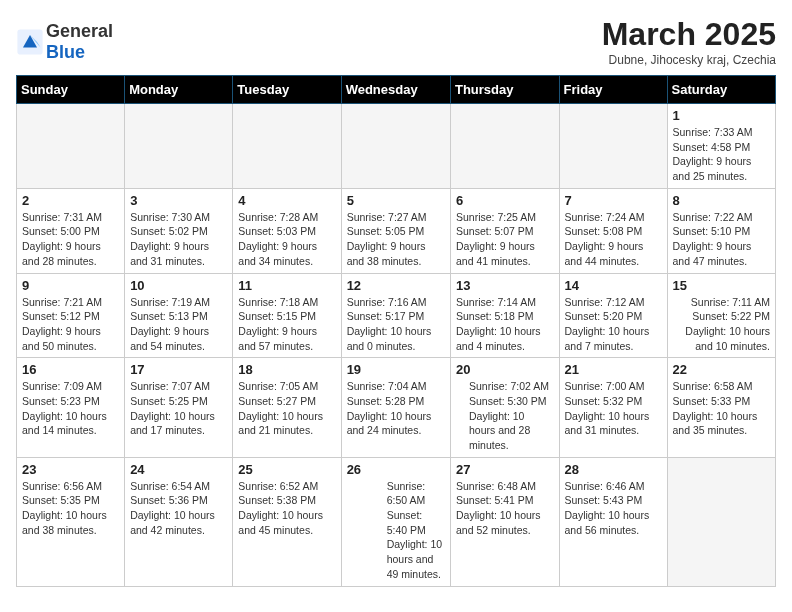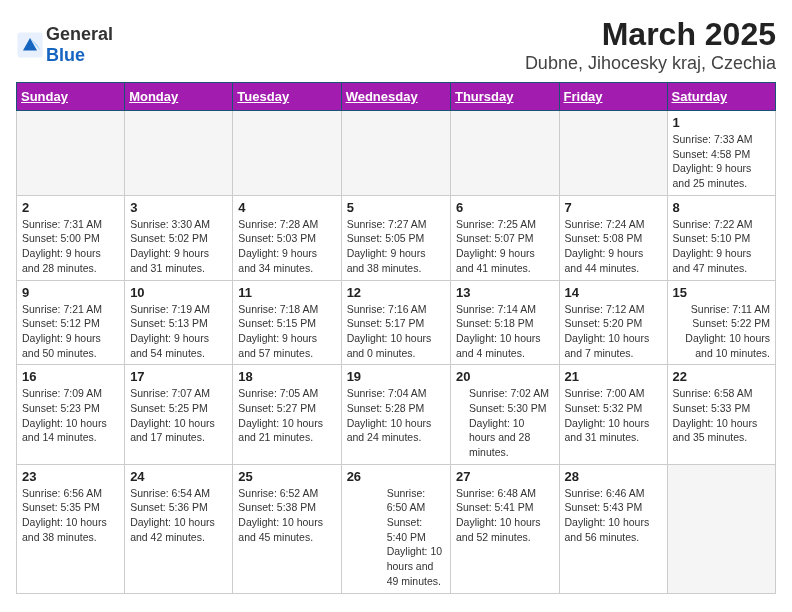--- a/index.html
+++ b/index.html
@@ -31,37 +31,36 @@
     }
     .title-block {
       text-align: right;
     }
     .month-title {
       font-size: 32px;
       font-weight: bold;
       color: #222;
     }
     .subtitle {
-      font-size: 18px;
+      font-size: 12px;
       color: #444;
     }
     .calendar {
       width: 100%;
       border-collapse: collapse;
       border: 1px solid #bbb;
     }
     .calendar th {
-      background: #a21caf;
+      background: #000000;
       color: #fff;
       font-size: 13px;
       font-weight: bold;
       padding: 6px 4px;
       text-align: left;
       border: 1px solid #1a5276;
-      text-decoration: underline;
     }
     .calendar td {
       vertical-align: top;
       border: 1px solid #ccc;
       padding: 4px 5px;
       width: 110px;
       min-height: 80px;
       background: #fff;
       font-size: 11px;
       color: #333;
@@ -133,21 +132,21 @@
       </tr>
       <tr>
         <td>
           <span class="day-num">2</span>
           <div class="day-info" style="white-space: pre-line;">Sunrise: 7:31 AM
 Sunset: 5:00 PM
 Daylight: 9 hours and 28 minutes.</div>
         </td>
         <td>
           <span class="day-num">3</span>
-          <div class="day-info" style="white-space: pre-line;">Sunrise: 3:30 AM
+          <div class="day-info" style="white-space: pre-line;">Sunrise: 7:30 AM
 Sunset: 5:02 PM
 Daylight: 9 hours and 31 minutes.</div>
         </td>
         <td>
           <span class="day-num">4</span>
           <div class="day-info" style="white-space: pre-line;">Sunrise: 7:28 AM
 Sunset: 5:03 PM
 Daylight: 9 hours and 34 minutes.</div>
         </td>
         <td>

